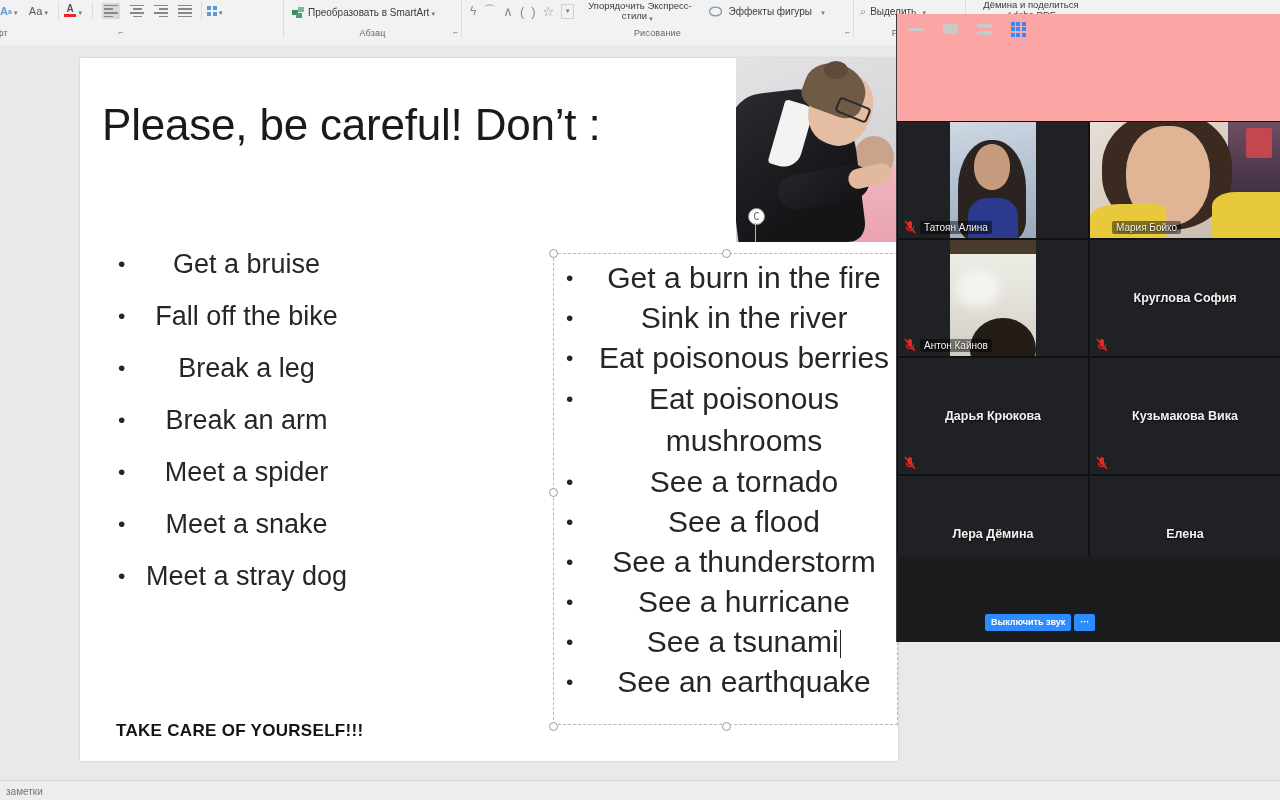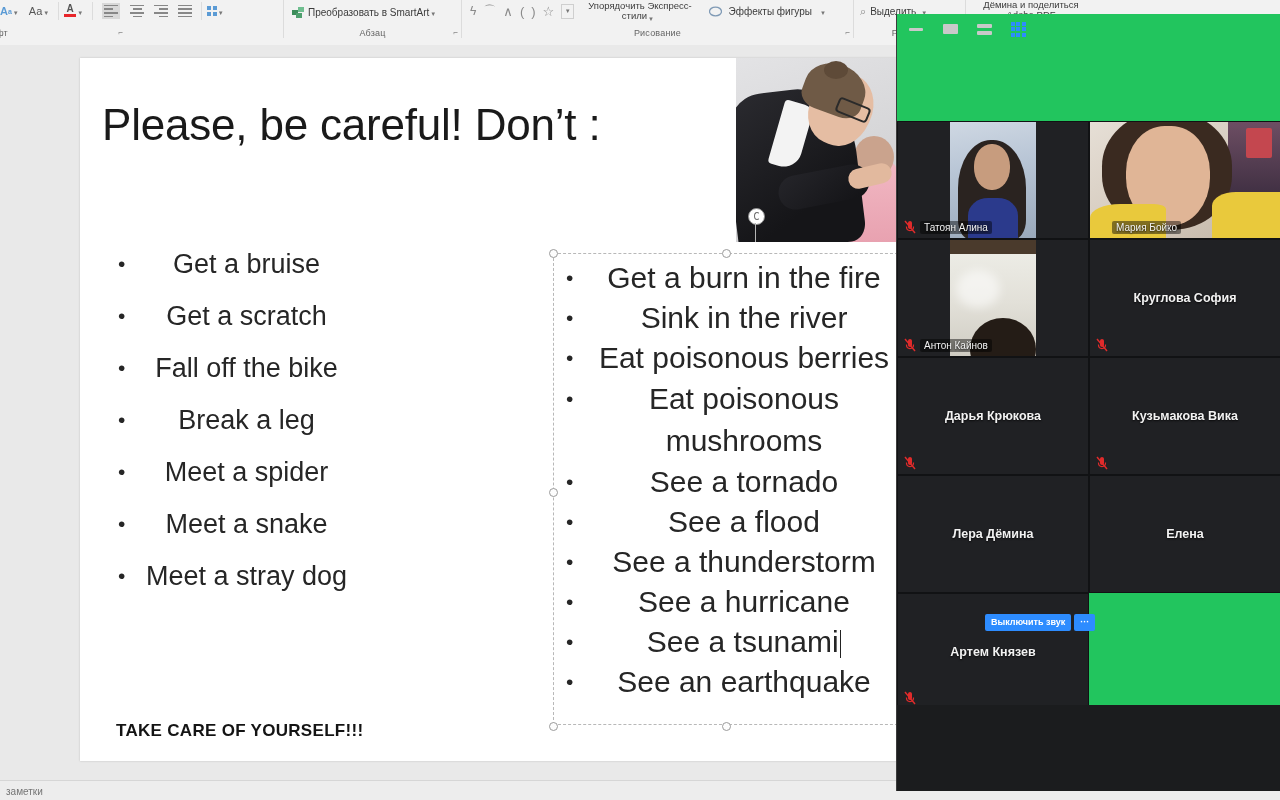--- a/index.html
+++ b/index.html
@@ -242,22 +242,22 @@
   .statusbar .note {
     font-size: 10px;
     color: #757575;
     margin-left: 6px;
   }
 
   
   .zoomwin {
     position: absolute;
     left: 896px; top: 14px;
-    width: 384px; height: 777px;
-    background: #22c55e;
+    width: 384px; height: 628px;
+    background: #fca5a5;
     border-left: 1px solid #3c3c3c;
     overflow: hidden;
   }
   .zoom-toolbar {
     position: absolute;
     left: 0; top: 0;
     width: 100%; height: 30px;
     display: flex;
     align-items: center;
     gap: 16px;
@@ -528,23 +528,23 @@
 
         <div style="position:absolute;left:42px;top:112px;width:92px;height:34px;border-radius:18px;background:linear-gradient(150deg,#25252a,#131316);transform:rotate(-11deg);"></div>
         <div style="position:absolute;left:112px;top:108px;width:44px;height:20px;border-radius:10px;background:#e2b99e;transform:rotate(-13deg);"></div>
 
         <div class="rot"></div>
         <div class="rot-stem"></div>
       </div>
 
       <ul class="bullets left-list">
         <li>Get a bruise</li>
-        <li>Get a scratch</li>
         <li>Fall off the bike</li>
         <li>Break a leg</li>
+        <li>Break an arm</li>
         <li>Meet a spider</li>
         <li>Meet a snake</li>
         <li>Meet a stray dog</li>
       </ul>
 
       <div class="right-box">
         <ul class="bullets right-list" style="position:absolute;">
           <li>Get a burn in the fire</li>
           <li>Sink in the river</li>
           <li>Eat poisonous berries</li>

